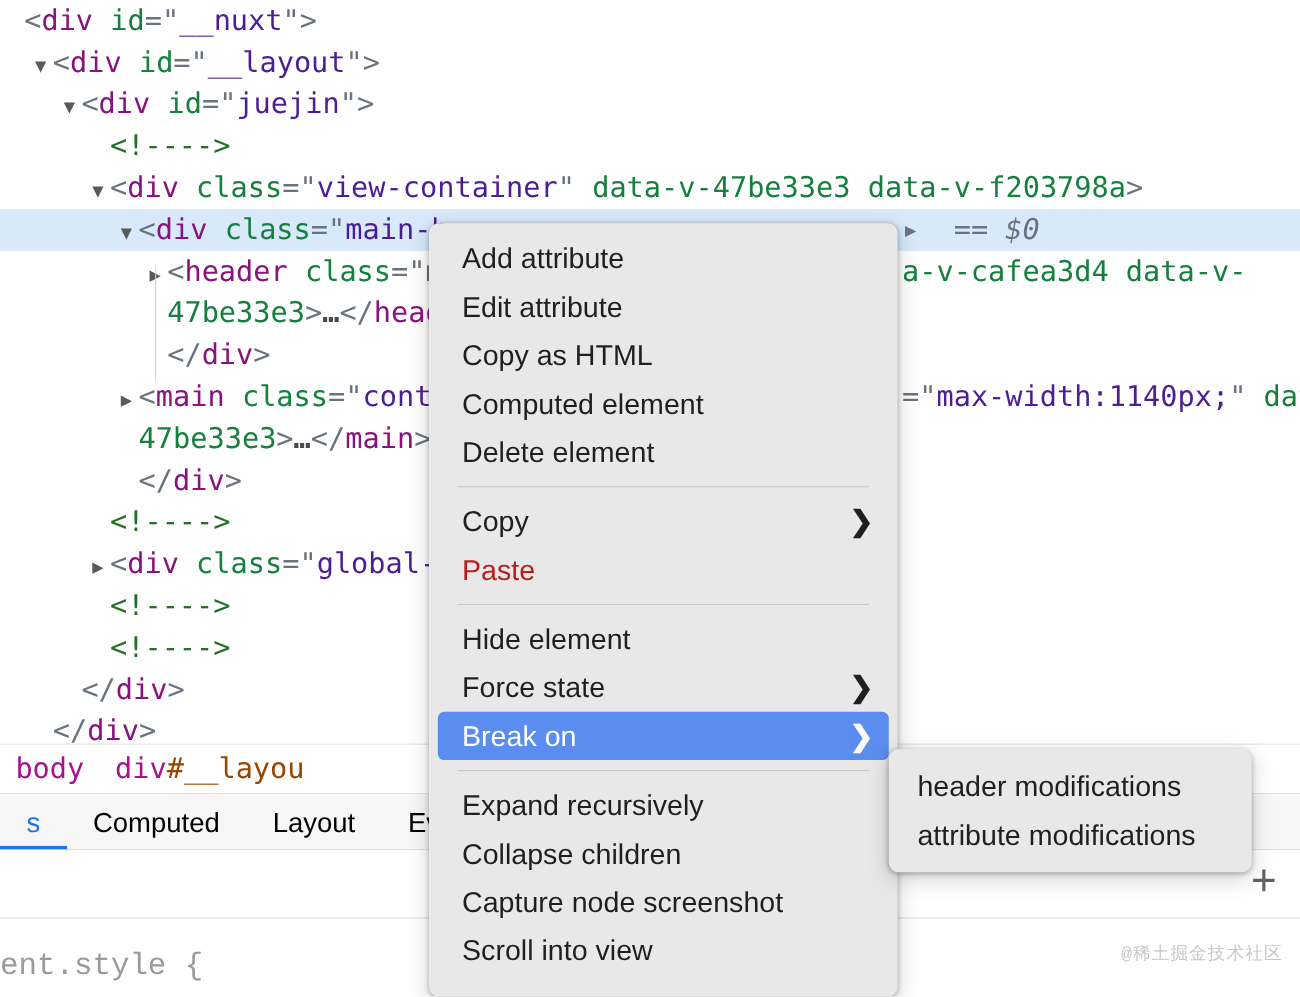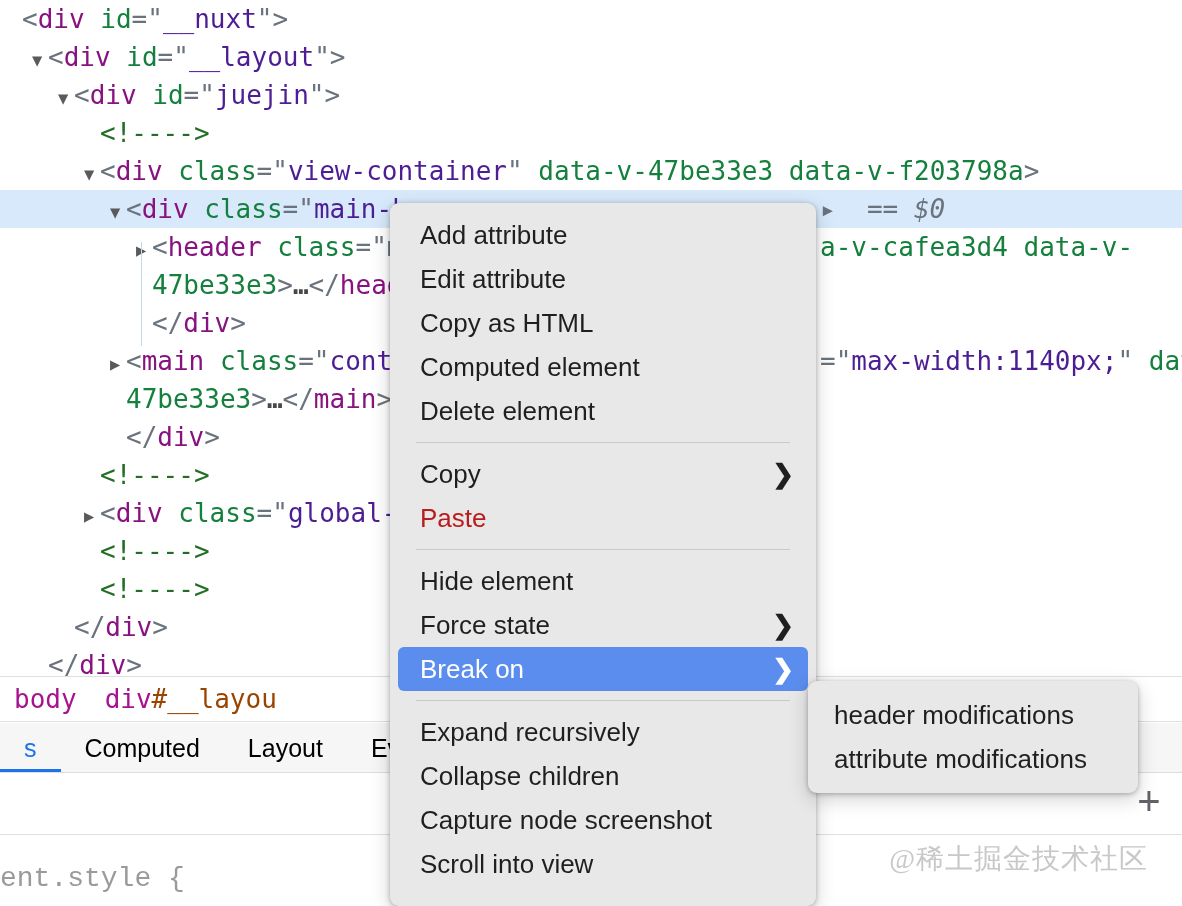--- a/index.html
+++ b/index.html
@@ -164,25 +164,25 @@
     font-family: Liberation Mono, monospace;
     font-size: 28px;
     color: #9a9a9a;
     white-space: pre;
     margin-top: 20px;
   }
 
   
   .watermark {
     position: absolute;
-    right: 34px;
+    right: 16px;
     bottom: 28px;
-    font-size: 28px;
+    font-size: 16px;
     color: #c8c8c8;
-    font-family: Liberation Serif, serif;
+    font-family: Liberation Mono, monospace;
     letter-spacing: 1px;
   }
 
   
   .ctx-menu {
     position: absolute;
     left: 390px;
     top: 203px;
     width: 426px;
     background: #e8e8e8;

